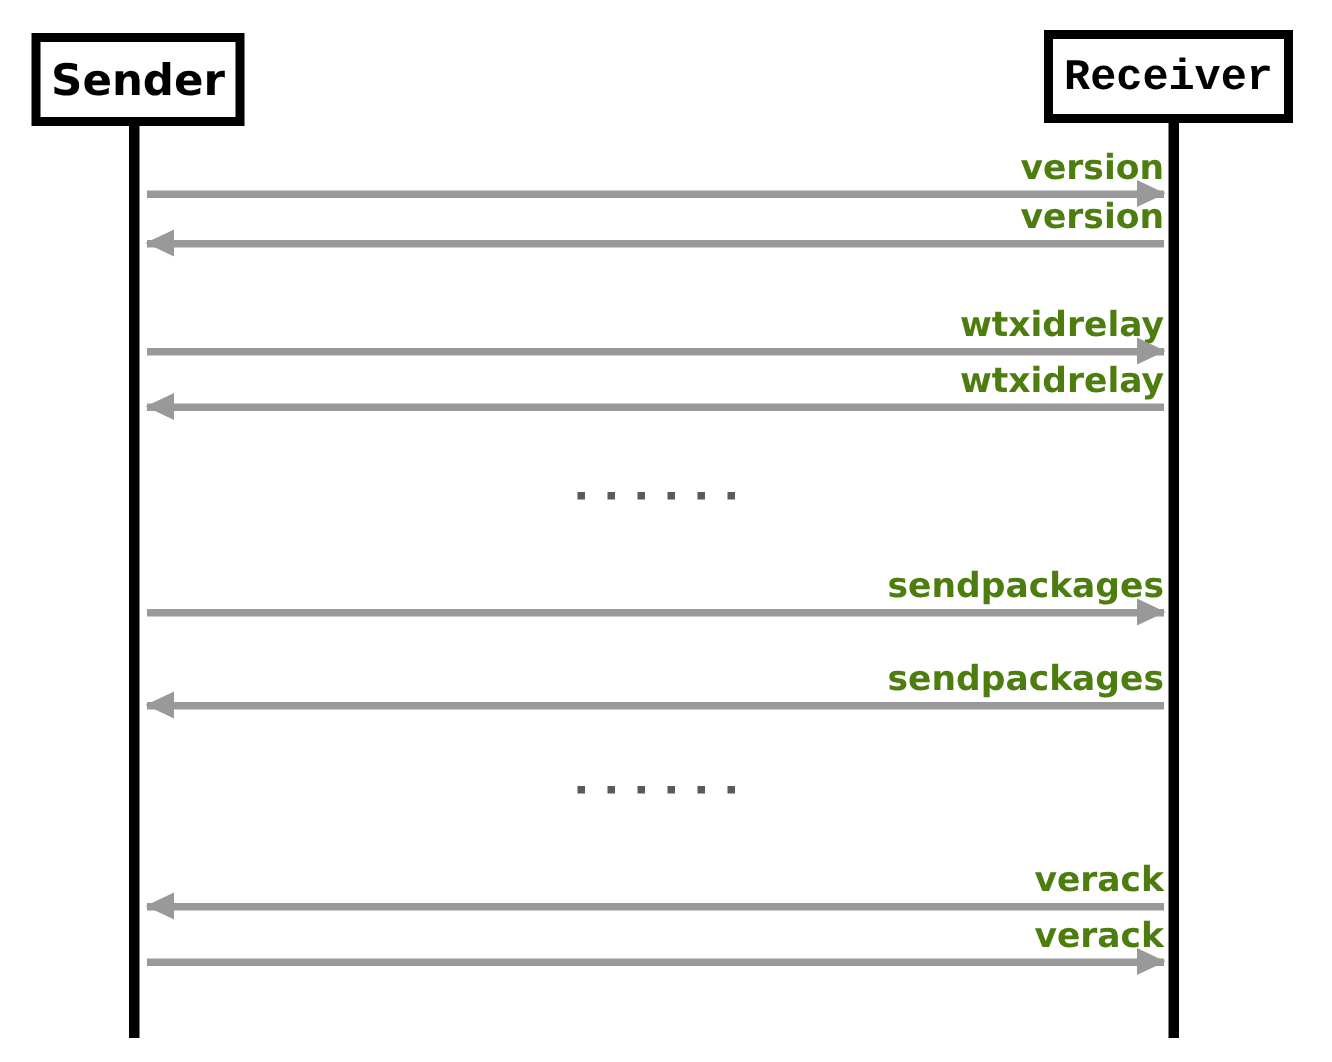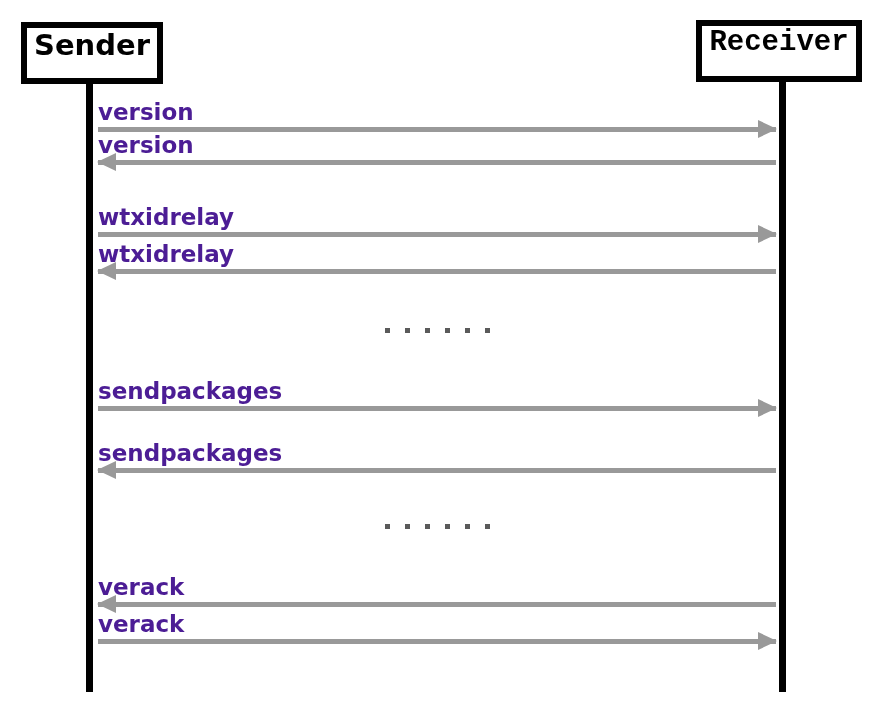--- a/index.html
+++ b/index.html
@@ -14,46 +14,46 @@
     height: 708px;
     background: #ffffff;
     overflow: hidden;
   }
   .actor-box {
     position: absolute;
     box-sizing: border-box;
     border: 6px solid #000000;
     background: #ffffff;
     display: flex;
-    align-items: flex-start;
+    align-items: center;
     justify-content: center;
     font-weight: bold;
     font-size: 29px;
     color: #000000;
     z-index: 2;
   }
   .actor-sender   { left: 21px;  top: 22px; width: 142px; height: 62px; }
   .actor-receiver { left: 696px; top: 20px; width: 166px; height: 62px; font-family: Liberation Mono, monospace; }
   .lifeline {
     position: absolute;
     width: 7px;
     background: #000000;
     z-index: 1;
   }
   .lifeline-sender   { left: 86px;  top: 84px; height: 608px; }
   .lifeline-receiver { left: 779px; top: 82px; height: 610px; }
   .msg-label {
     position: absolute;
     left: 98px;
     width: 678px;
-    text-align: left;
+    text-align: right;
     font-weight: bold;
     font-size: 23px;
     line-height: 24px;
-    color: #4c1d95;
+    color: #4d7c0f;
     white-space: nowrap;
   }
   .msg-line {
     position: absolute;
     left: 98px;
     width: 678px;
     height: 5px;
     background: #999999;
   }
   .msg-line.dir-right::after {

